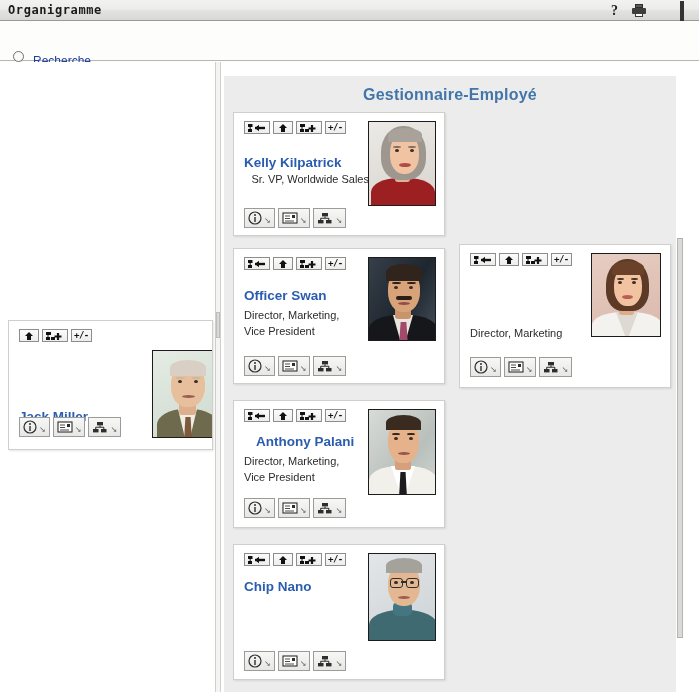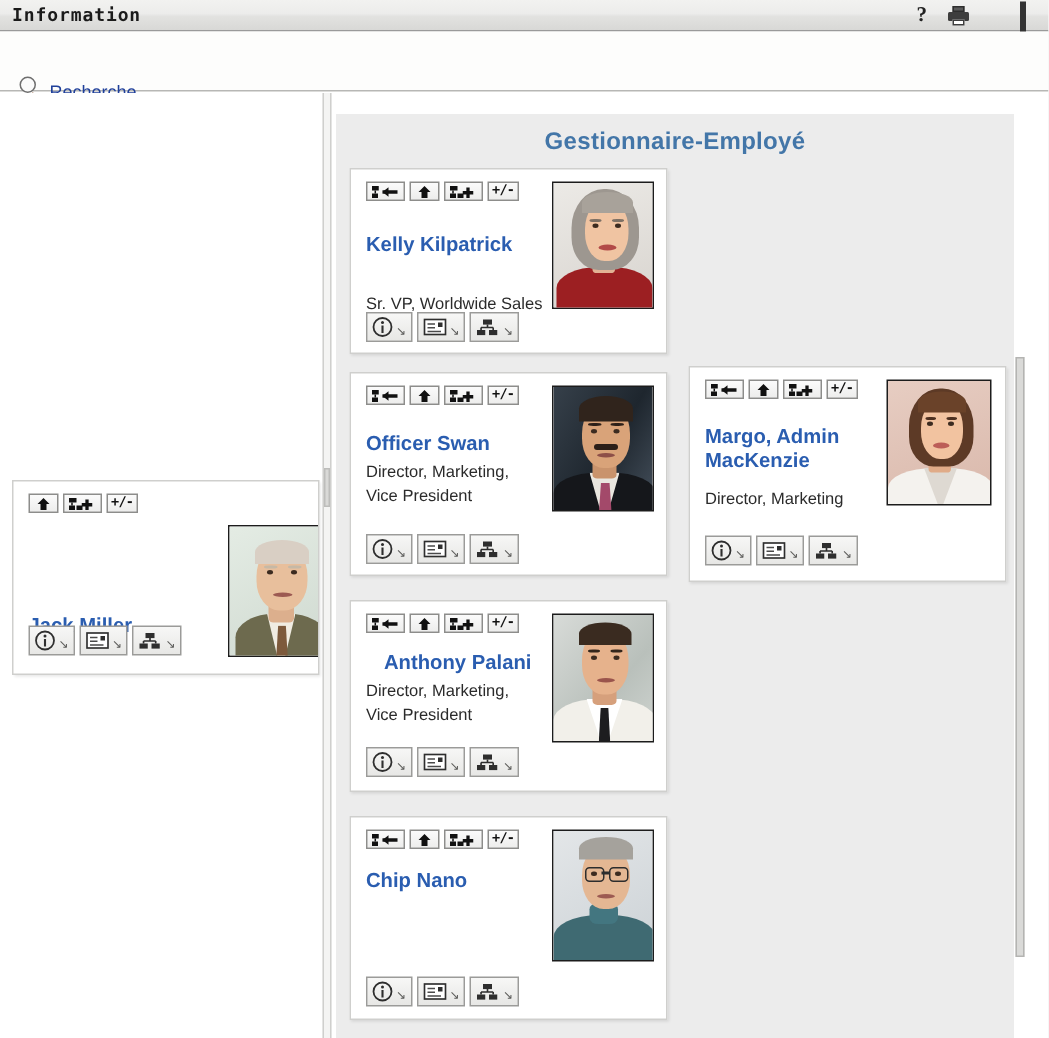--- a/index.html
+++ b/index.html
@@ -161,21 +161,21 @@
   .ph .mouth{position:absolute;border-radius:50%;background:#9c5a52;}
   .ph .brow{position:absolute;border-radius:40%;}
   .ph .shirt{position:absolute;}
   .ph .tie{position:absolute;}
   .ph .glass{position:absolute;border:1.5px solid #2d2d2d;border-radius:3px;}
 </style>
 </head>
 <body>
 
 <div id="titlebar">
-  <div id="title-text">Information</div>
+  <div id="title-text">Organigramme</div>
   <div class="win-btns">
     <span class="win-btn wb-help">?</span>
     <span class="win-btn">
       <span class="printer">
         <span class="ptop"></span><span class="pbody"></span><span class="pout"></span>
       </span>
     </span>
     <span class="win-btn"><span class="wb-min"></span></span>
     <span class="win-btn"><span class="wb-max"></span></span>
   </div>
@@ -300,21 +300,21 @@
         <path d="M3 4 L3 6" stroke="#111" stroke-width="1"></path>
         <path d="M13 2 L13 9 M9.5 5.5 L16.5 5.5" stroke="#111" stroke-width="2.2"></path>
       </svg>
     </span>
     <span class="tbtn">
       <span class="pm">+/-</span>
     </span>
   </div>
 
   <div class="card-name" style="top:42px;">Kelly Kilpatrick</div>
-  <div class="card-title" style="top:82px;width:125px;">Sr. VP, Worldwide Sales</div>
+  <div class="card-title" style="top:58px;width:125px;text-align:right;">Sr. VP, Worldwide Sales</div>
 
   <div class="card-photo" style="left:134px;top:8px;width:68px;height:85px;">
     <span class="ph">
       <span class="bg" style="background:linear-gradient(160deg,#eceae6,#d8d4cf);"></span>
       <span class="torso" style="left:2px;top:56px;width:64px;height:32px;background:#9c1f22;"></span>
       <span class="neck" style="left:26px;top:48px;width:15px;height:12px;background:#e2b294;"></span>
       <span class="hair" style="left:12px;top:4px;width:45px;height:54px;background:#9d9790;border-radius:48% 48% 40% 40%;"></span>
       <span class="face" style="left:21px;top:11px;width:29px;height:41px;background:#f0c4a2;"></span>
       <span class="hair" style="left:19px;top:6px;width:34px;height:14px;background:#a8a29a;border-radius:50% 50% 0 0;"></span>
       <span class="brow" style="left:24px;top:24px;width:8px;height:2px;background:#7d7064;"></span>
@@ -461,21 +461,20 @@
         <rect x="6" y="6" width="4" height="3" fill="#111"></rect>
         <path d="M3 4 L3 6" stroke="#111" stroke-width="1"></path>
         <path d="M13 2 L13 9 M9.5 5.5 L16.5 5.5" stroke="#111" stroke-width="2.2"></path>
       </svg>
     </span>
     <span class="tbtn">
       <span class="pm">+/-</span>
     </span>
   </div>
 
-  <div class="card-name" style="top:38px;width:110px;">Margo, Admin MacKenzie</div>
   <div class="card-title" style="top:80px;width:120px;">Director, Marketing</div>
 
   <div class="card-photo" style="left:131px;top:8px;width:70px;height:84px;">
     <span class="ph">
       <span class="bg" style="background:linear-gradient(160deg,#e7cdc2,#d9b8ab);"></span>
       <span class="torso" style="left:0px;top:58px;width:70px;height:30px;background:#f4f2ee;"></span>
       <span class="shirt" style="left:24px;top:58px;width:22px;height:26px;background:#ded9d2;clip-path:polygon(0 0,100% 0,55% 100%,45% 100%);"></span>
       <span class="neck" style="left:27px;top:49px;width:15px;height:12px;background:#e0ab88;"></span>
       <span class="hair" style="left:14px;top:5px;width:43px;height:52px;background:#5d3a26;border-radius:48% 48% 38% 38%;"></span>
       <span class="face" style="left:22px;top:12px;width:28px;height:40px;background:#f2c3a0;"></span>

